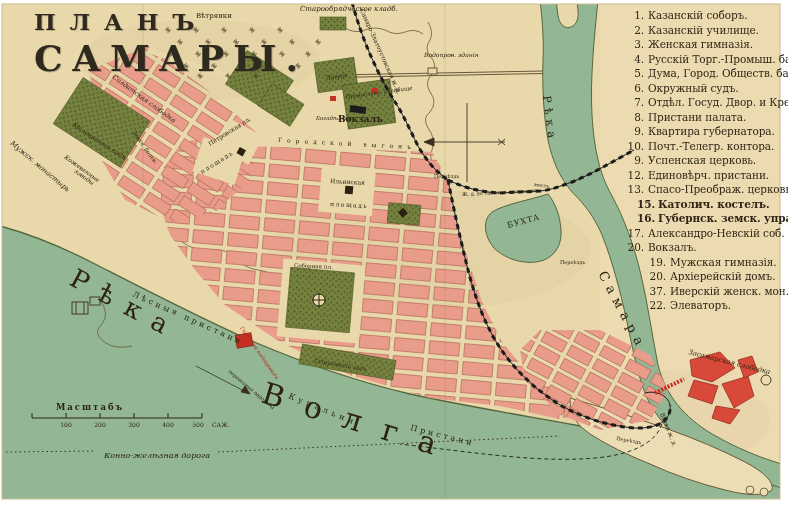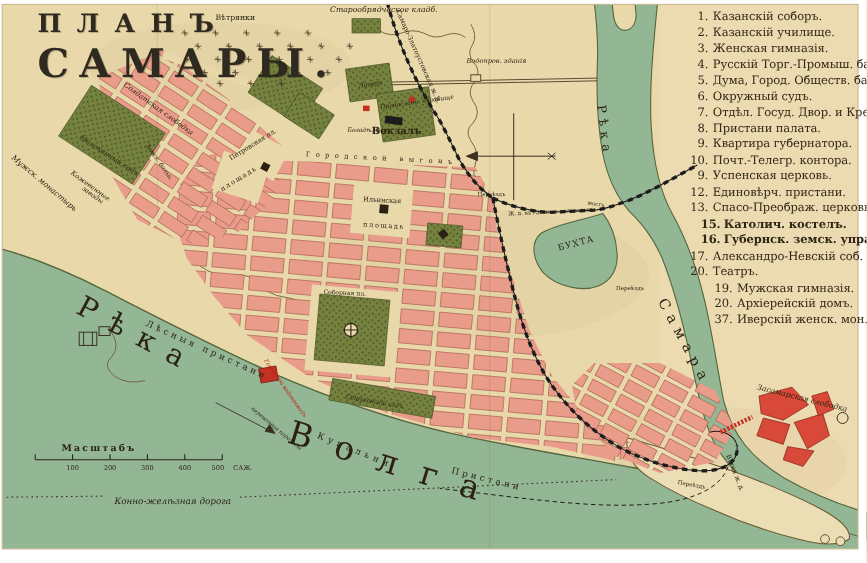--- a/index.html
+++ b/index.html
@@ -794,29 +794,33 @@
       <div class="row i1">
     <span class="num">16.</span>
     <span class="lbl">Губернск. земск. управа.</span>
   </div>
       <div class="row">
     <span class="num">17.</span>
     <span class="lbl">Александро-Невскій соб.</span>
   </div>
       <div class="row">
     <span class="num">20.</span>
-    <span class="lbl">Театръ.</span>
+    <span class="lbl">Вокзалъ.</span>
   </div>
       <div class="row i2">
     <span class="num">19.</span>
     <span class="lbl">Мужская гимназія.</span>
   </div>
       <div class="row i2">
     <span class="num">20.</span>
     <span class="lbl">Архіерейскій домъ.</span>
   </div>
       <div class="row i2">
     <span class="num">37.</span>
     <span class="lbl">Иверскій женск. мон.</span>
   </div>
+      <div class="row i2">
+    <span class="num">22.</span>
+    <span class="lbl">Элеваторъ.</span>
+  </div>
     </div>
 
 </div>
 
 </body></html>

